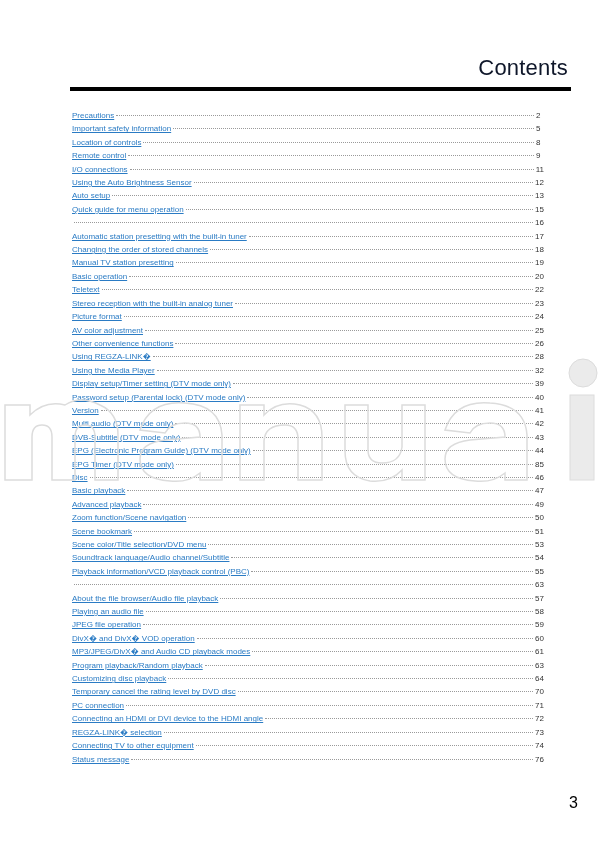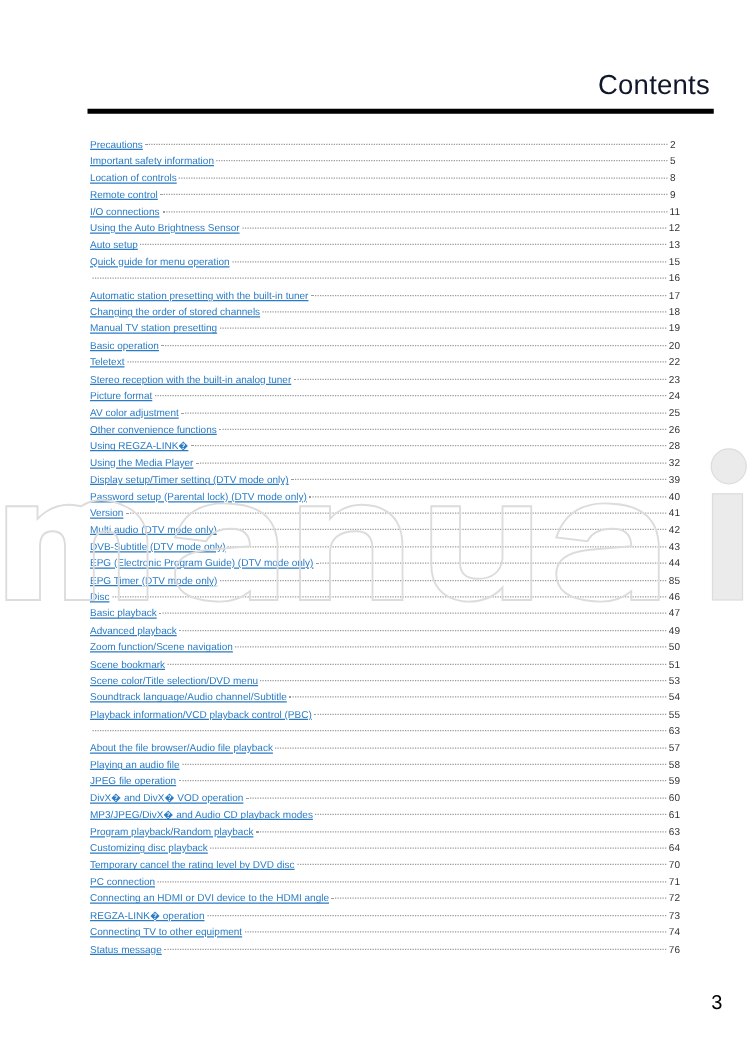--- a/index.html
+++ b/index.html
@@ -267,21 +267,21 @@
       <span class="label">PC connection</span>
       <span class="leader"></span>
       <span class="page">71</span>
     </div>
     <div class="row">
       <span class="label">Connecting an HDMI or DVI device to the HDMI angle</span>
       <span class="leader"></span>
       <span class="page">72</span>
     </div>
     <div class="row">
-      <span class="label">REGZA-LINK� operation</span>
+      <span class="label">REGZA-LINK� selection</span>
       <span class="leader"></span>
       <span class="page">73</span>
     </div>
     <div class="row">
       <span class="label">Connecting TV to other equipment</span>
       <span class="leader"></span>
       <span class="page">74</span>
     </div>
     <div class="row">
       <span class="label">Status message</span>

